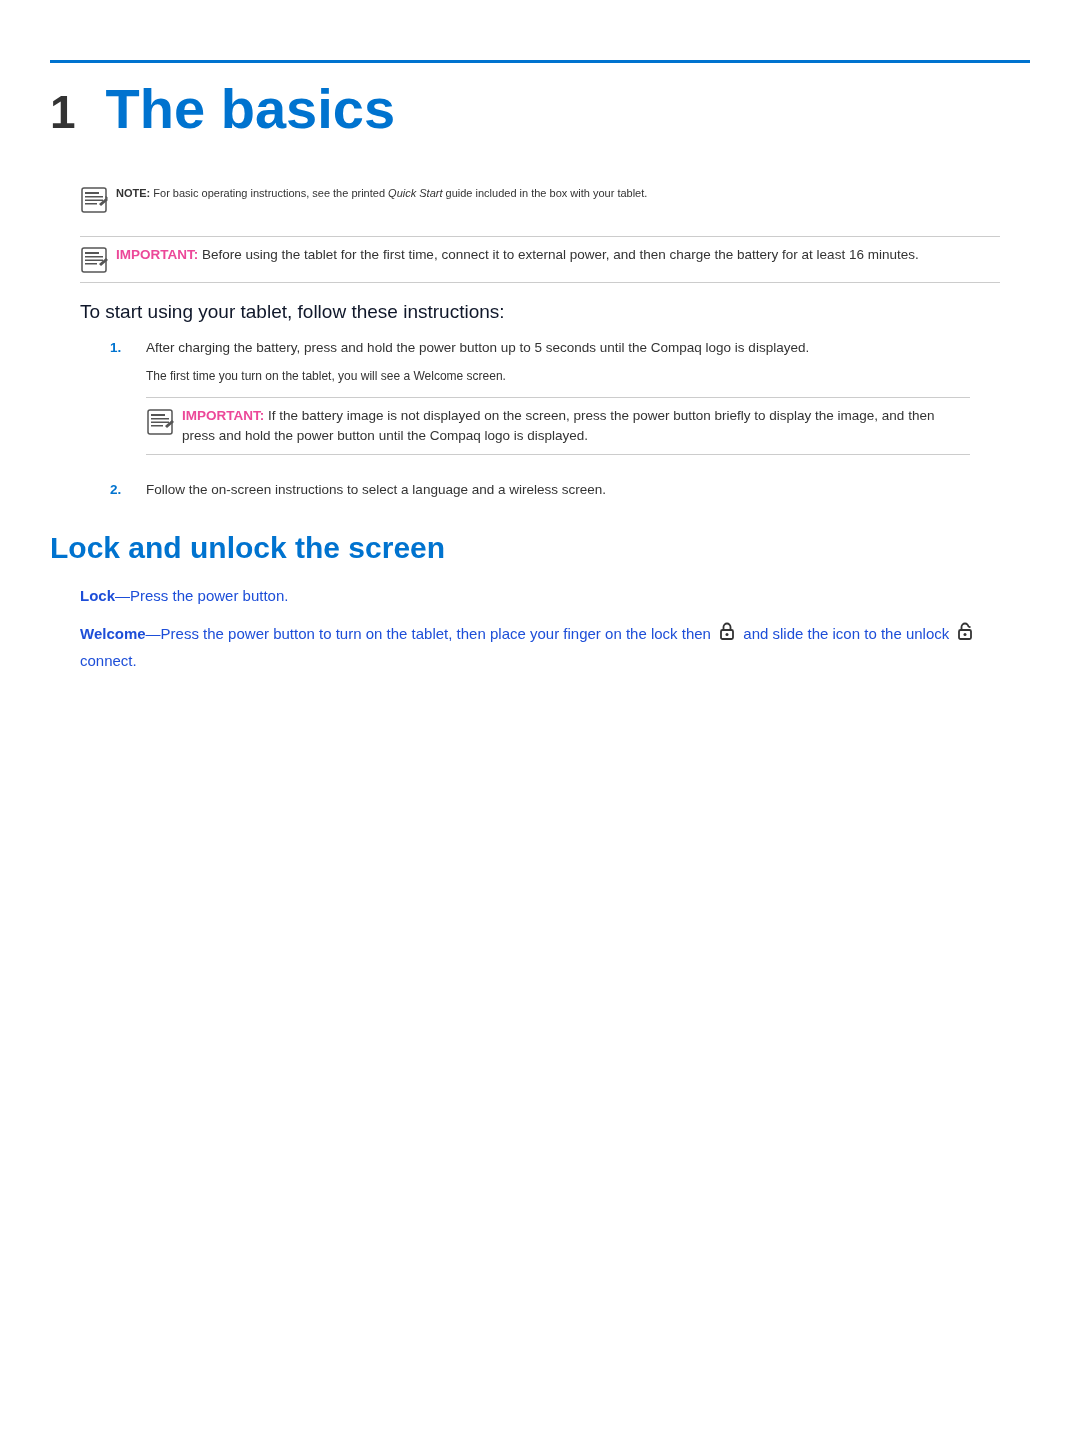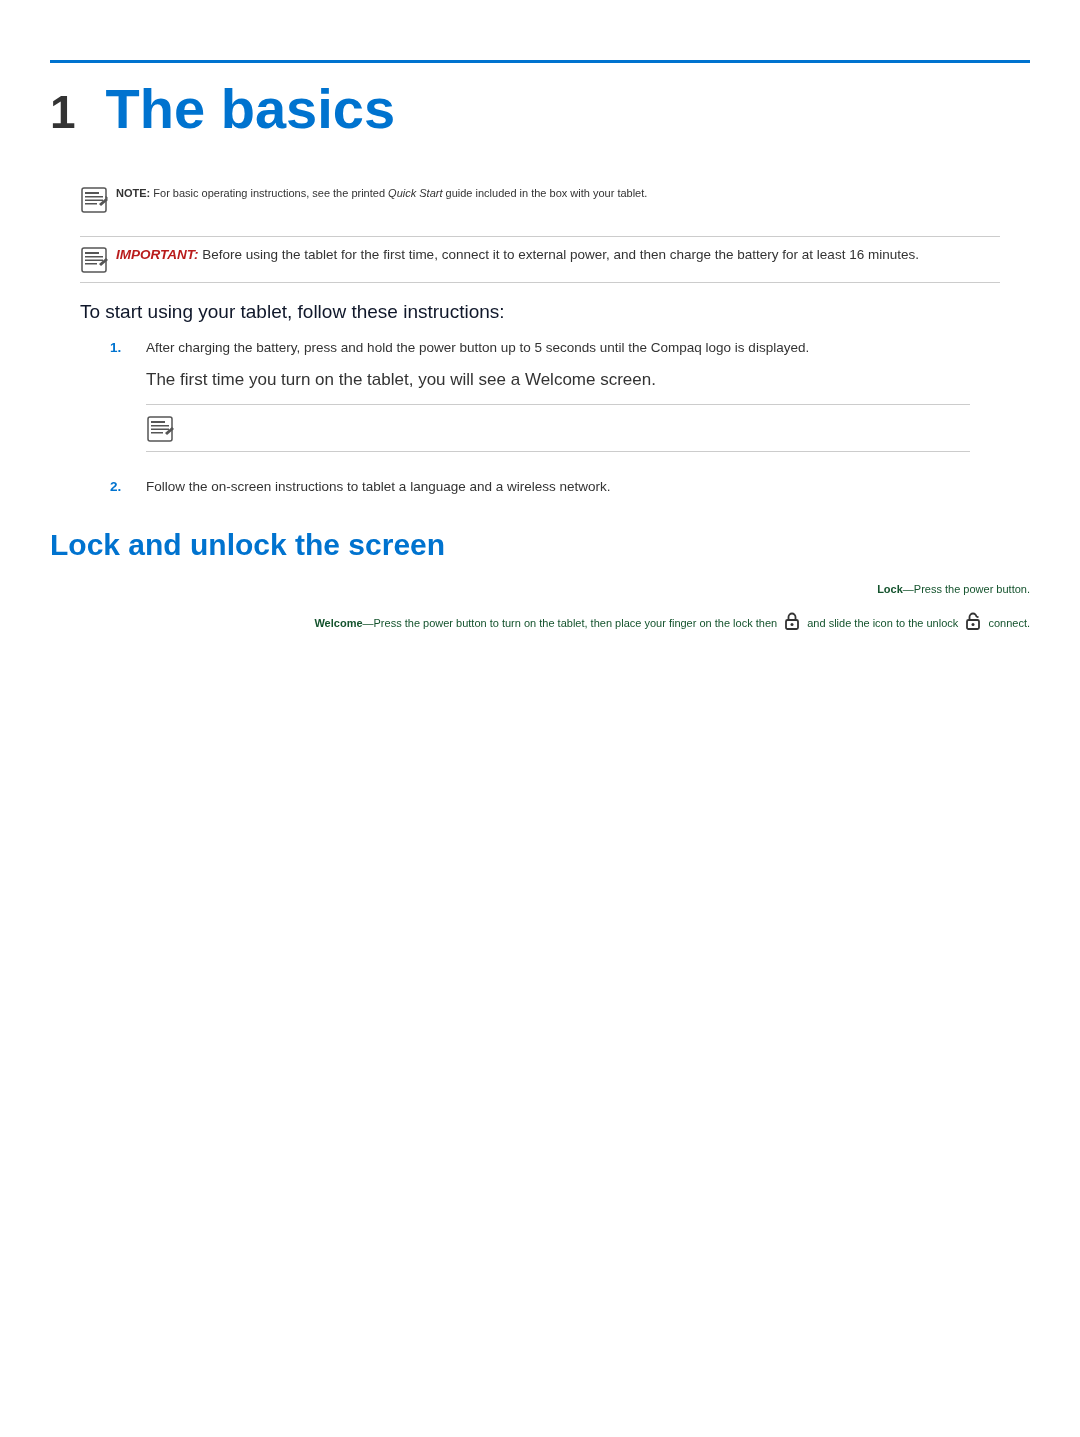--- a/index.html
+++ b/index.html
@@ -94,22 +94,21 @@
       display: flex;
       align-items: flex-start;
       margin: 0 30px 14px 30px;
       padding: 8px 0;
       border-top: 1px solid #cccccc;
       border-bottom: 1px solid #cccccc;
     }
 
     .important-label {
       font-weight: bold;
-      color: #b91c1c;
-      font-style: italic;
+      color: #ec4899;
     }
 
     .important-text {
       font-size: 13.5px;
       line-height: 1.5;
       color: #333;
     }
 
     .intro-text {
       margin: 2px 30px 10px 30px;
@@ -140,21 +139,21 @@
       min-width: 20px;
       flex-shrink: 0;
     }
 
     .list-content {
       flex: 1;
     }
 
     .first-time-note {
       margin: 8px 0 12px 0;
-      font-size: 17px;
+      font-size: 12px;
       line-height: 1.5;
       color: #333;
     }
 
     .inline-important {
       display: flex;
       align-items: flex-start;
       margin: 10px 0 12px 0;
       padding: 8px 0;
       border-top: 1px solid #cccccc;
@@ -170,26 +169,25 @@
       font-weight: bold;
       color: #0073cf;
       margin: 30px 50px 18px 50px;
     }
 
     .lock-content {
       margin: 0 50px;
     }
 
     .lock-para {
-      font-size: 11px;
+      font-size: 15px;
       line-height: 1.7;
-      color: #14532d;
+      color: #1d4ed8;
       margin-bottom: 12px;
       padding-left: 30px;
-      text-align: right;
     }
 
     .lock-bold {
       font-weight: bold;
     }
 
     .lock-icon-inline {
       display: inline-block;
       vertical-align: middle;
       margin: 0 3px;
@@ -257,27 +255,31 @@
             <span class="note-icon">
               <svg viewBox="0 0 28 28" xmlns="http://www.w3.org/2000/svg">
                 <rect x="2" y="2" width="24" height="24" rx="2" fill="none" stroke="#555" stroke-width="1.5"></rect>
                 <rect x="5" y="6" width="14" height="2" fill="#555"></rect>
                 <rect x="5" y="10" width="18" height="1.5" fill="#555"></rect>
                 <rect x="5" y="13.5" width="18" height="1.5" fill="#555"></rect>
                 <rect x="5" y="17" width="12" height="1.5" fill="#555"></rect>
                 <path d="M19 18 L26 12 L28 14 L21 20 Z" fill="#555"></path>
               </svg>
             </span>
+            <div class="important-text">
+              <span class="important-label">IMPORTANT:</span>
+              <span>    If the battery image is not displayed on the screen, press the power button briefly to display the image, and then press and hold the power button until the Compaq logo is displayed.</span>
+            </div>
           </div>
         </div>
       </li>
       <li>
         <span class="list-number">2.</span>
         <div class="list-content">
-          <span>Follow the on-screen instructions to tablet a language and a wireless network.</span>
+          <span>Follow the on-screen instructions to select a language and a wireless screen.</span>
         </div>
       </li>
     </ol>
 
   </div>
 
   <h2 class="section-title">Lock and unlock the screen</h2>
 
   <div class="lock-content">
     <p class="lock-para">

